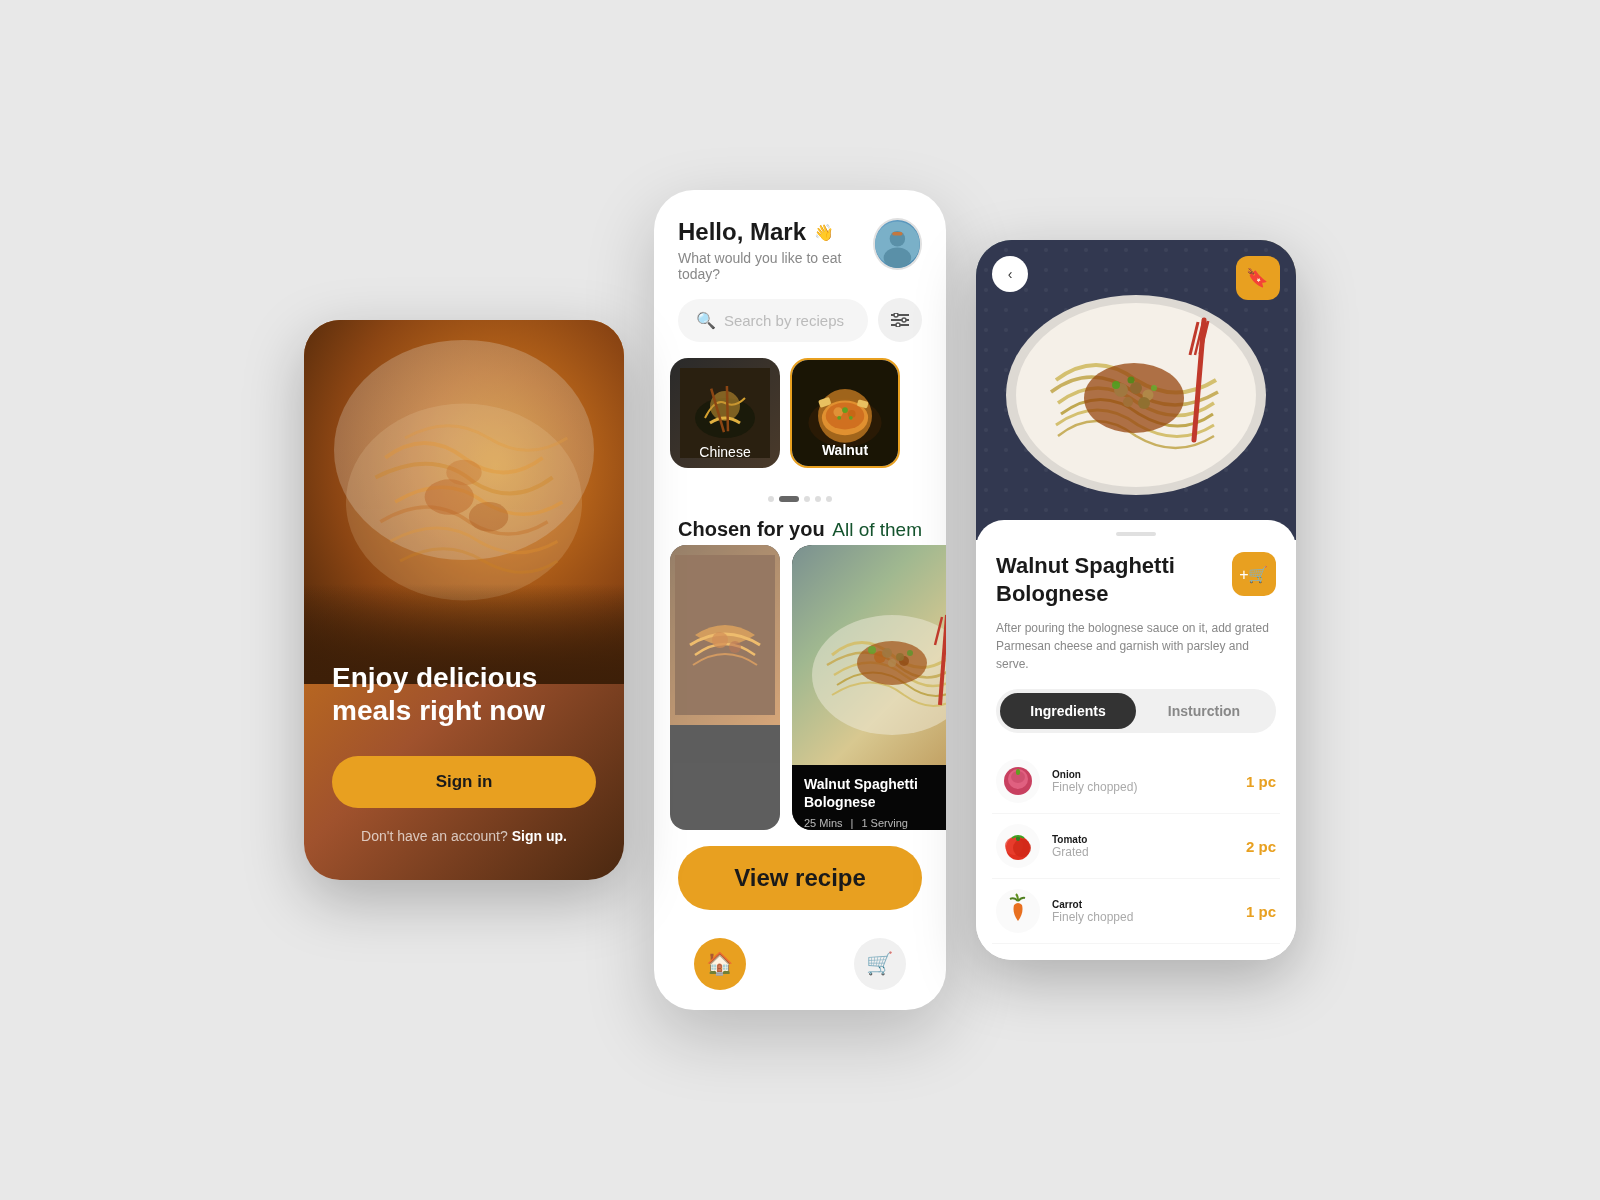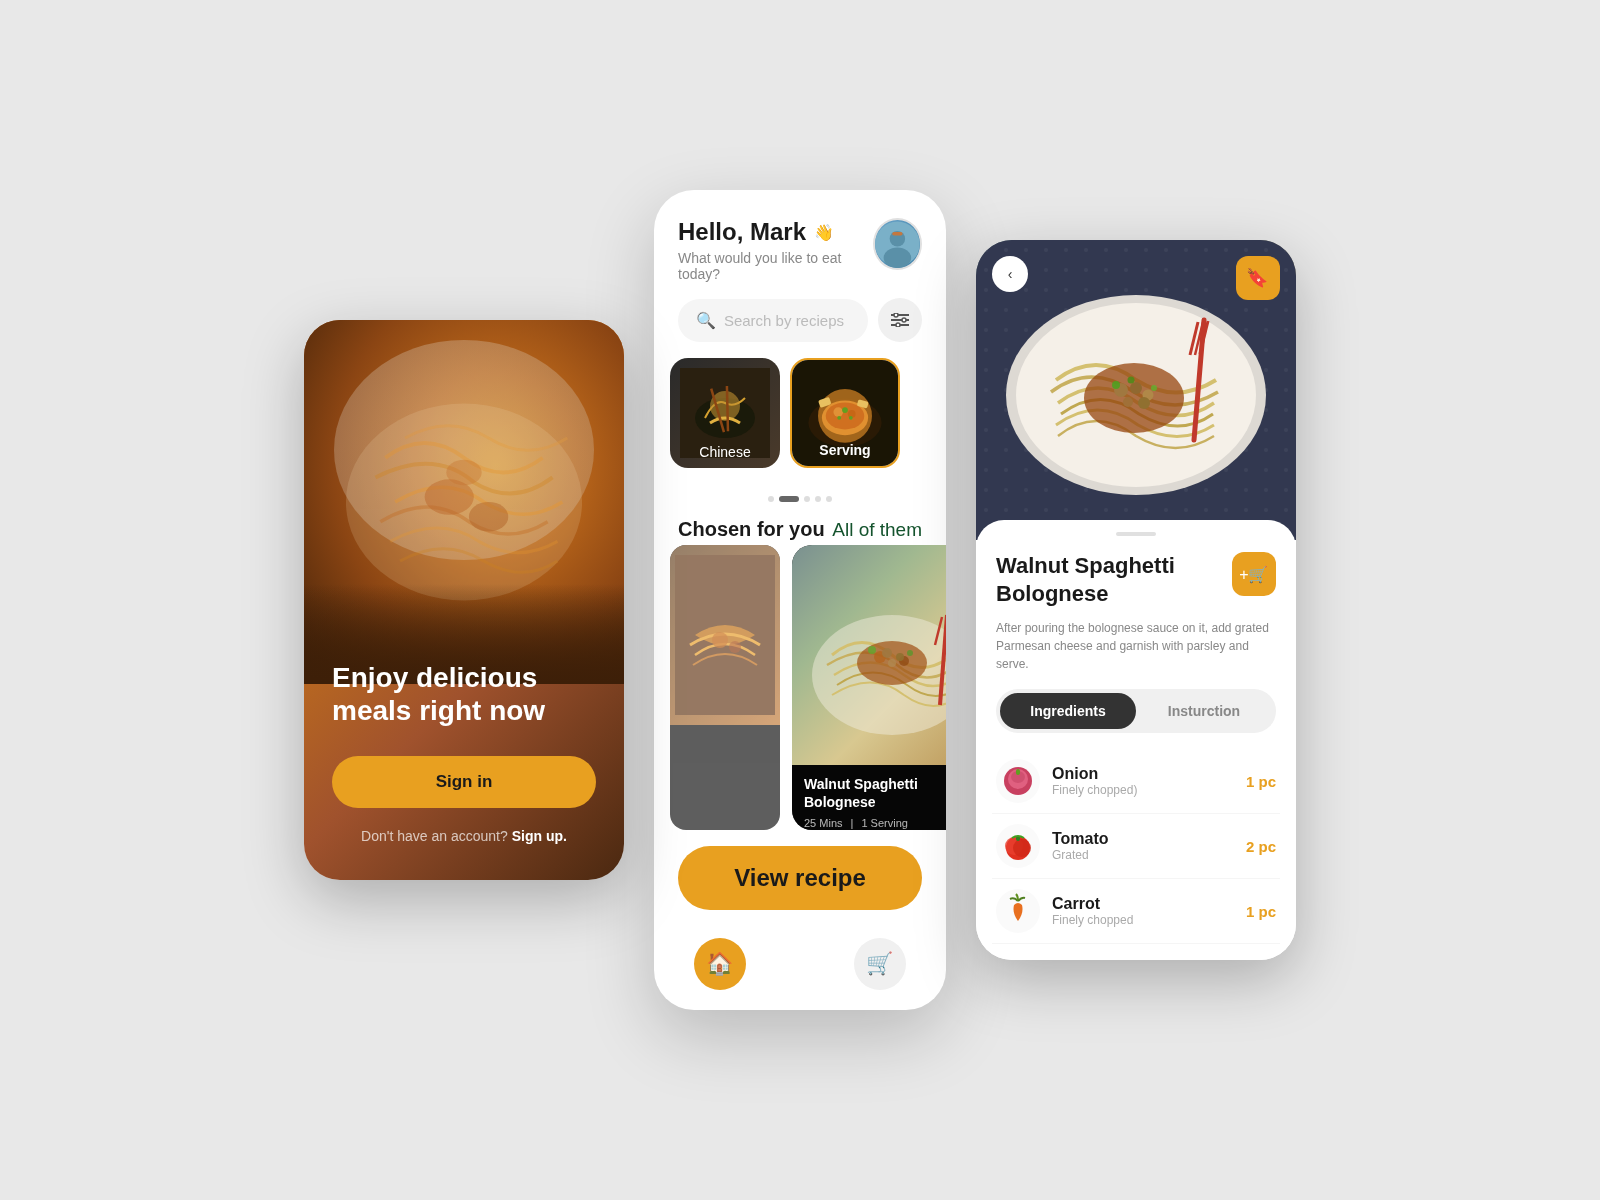--- a/index.html
+++ b/index.html
@@ -460,21 +460,21 @@
       justify-content: center;
       font-size: 22px;
       margin-right: 12px;
       flex-shrink: 0;
       background: #fafafa;
     }
     .ingredient-name {
       flex: 1;
     }
     .ingr-title {
-      font-size: 16px;
+      font-size: 10px;
       font-weight: 600;
       color: #1a1a1a;
     }
     .ingr-sub {
       font-size: 12px;
       color: #aaa;
     }
     .ingr-qty {
       font-size: 15px;
       font-weight: 600;
@@ -588,21 +588,21 @@
               <circle cx="62" cy="56" r="4" fill="#c06010" opacity="0.6"></circle>
 
               <circle cx="55" cy="52" r="3" fill="#60a020"></circle>
               <circle cx="49" cy="60" r="2" fill="#60a020"></circle>
               <circle cx="61" cy="60" r="2" fill="#60a020"></circle>
 
               <rect x="28" y="40" width="12" height="8" rx="2" fill="#e8c060" transform="rotate(-20 34 44)"></rect>
               <rect x="68" y="42" width="11" height="7" rx="2" fill="#e8c060" transform="rotate(15 73 45)"></rect>
             </svg>
           </div>
-          <div class="cat-label cat-label-indian">Serving</div>
+          <div class="cat-label cat-label-indian">Walnut</div>
         </div>
 
       </div>
 
       <div class="dots-row">
         <div class="dot"></div>
         <div class="dot active"></div>
         <div class="dot"></div>
         <div class="dot"></div>
         <div class="dot"></div>

